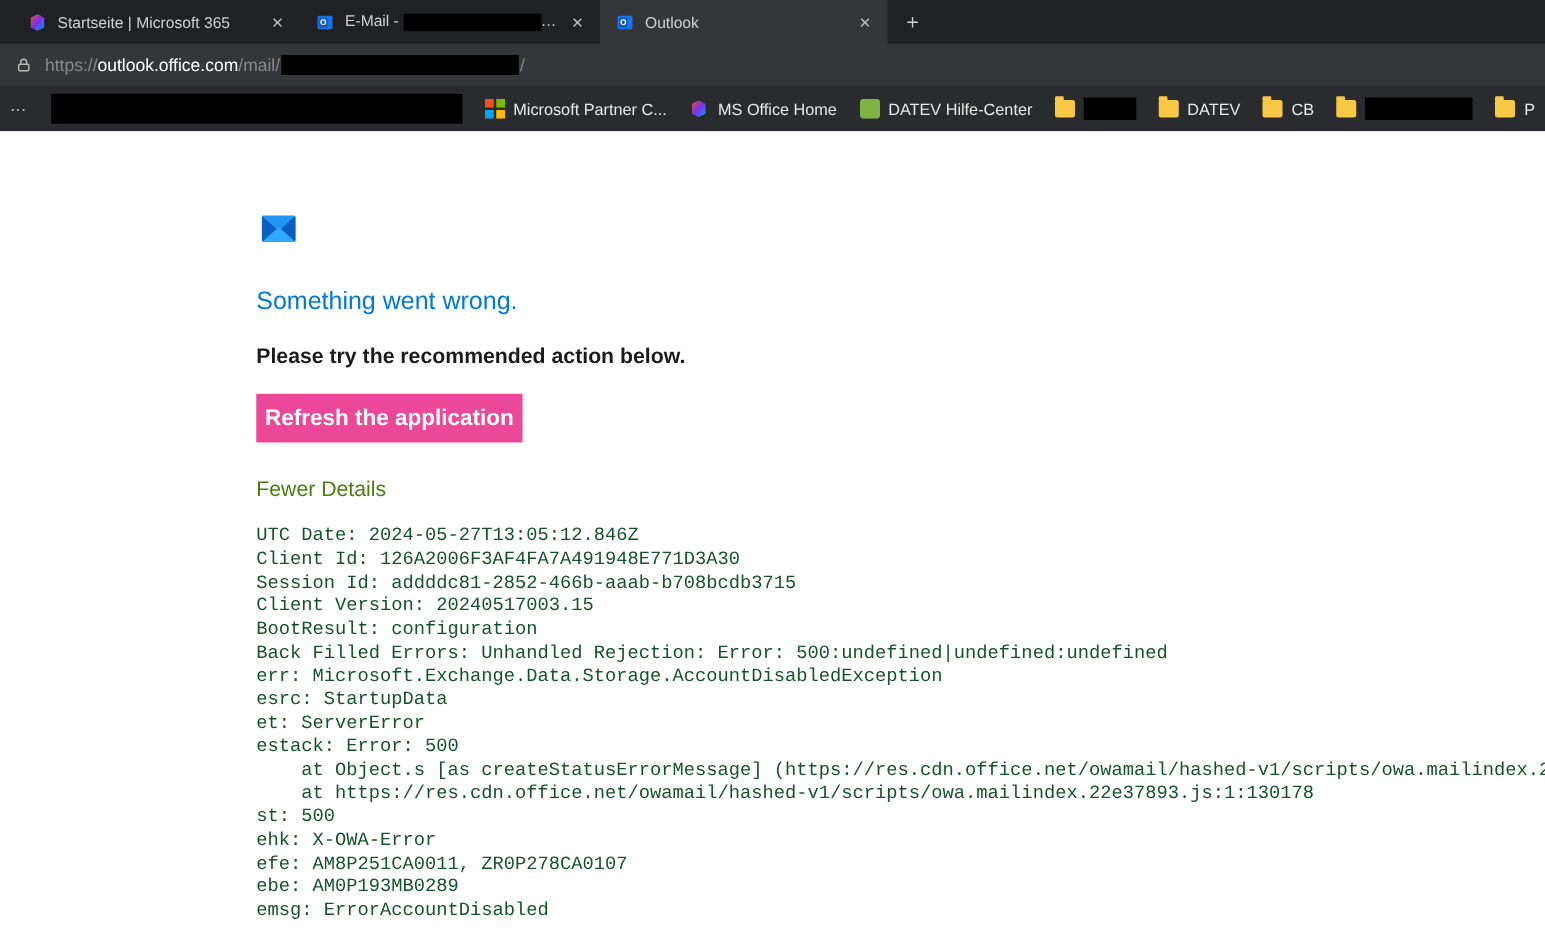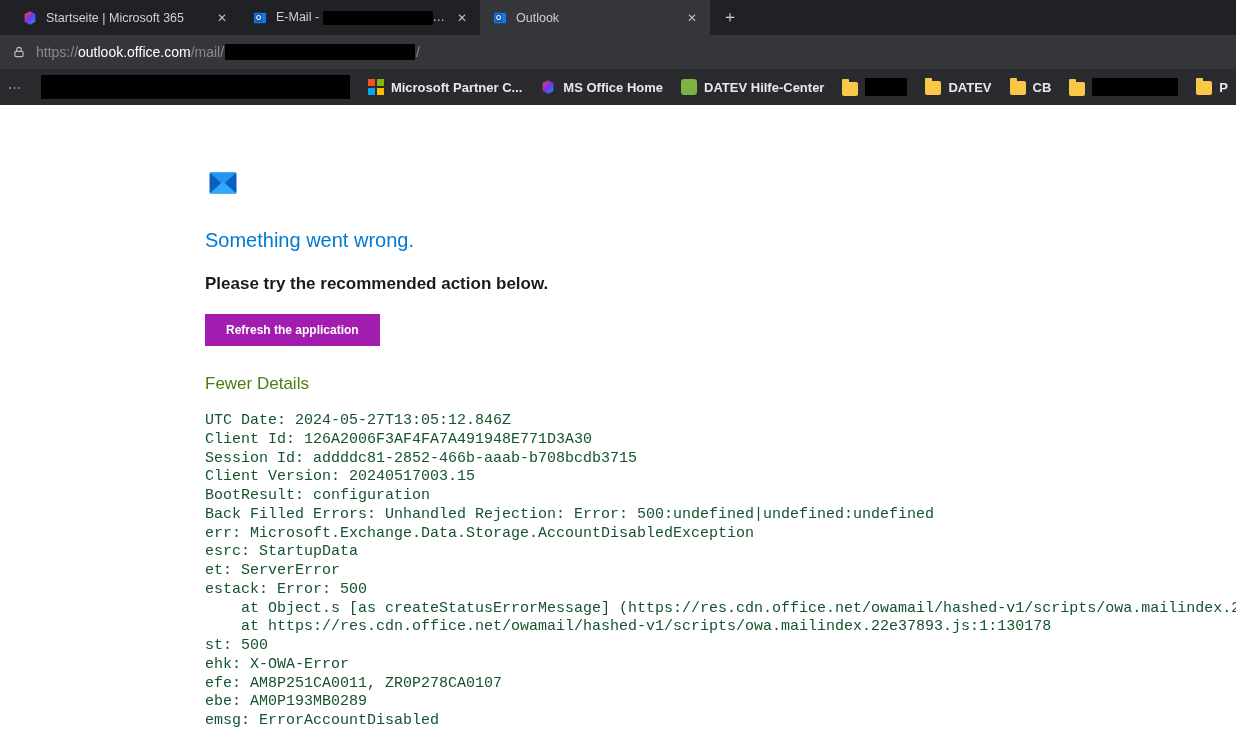--- a/index.html
+++ b/index.html
@@ -34,35 +34,35 @@
     .addr-url { color:#8a8a8a; font-size:14px; display:flex; align-items:flex-start; gap:0; }
     .addr-url .dom { color:#fff; }
     .addr-redact { background:#000; display:inline-block; height:16px; width:190px; margin:0 1px; }
 
     .bookmarks {
       display:flex; align-items:center; height:36px; background:#2a2b2f;
       padding:0 8px; gap:18px; font-size:13px; color:#e8e8e8;
     }
     .bm-overflow { color:#bdbdbd; margin-right:2px; }
     .bm-redact-wide { background:#000; height:24px; width:440px; }
-    .bm-item { display:flex; align-items:flex-end; gap:7px; white-space:nowrap;font-weight:bold; }
+    .bm-item { display:flex; align-items:center; gap:7px; white-space:nowrap; }
     .bm-icon { width:16px; height:16px; }
     .folder-icon { width:16px; height:14px; background:#f9c846; border-radius:2px; position:relative; }
     .folder-icon::before { content:""; position:absolute; top:-3px; left:0; width:7px; height:4px; background:#f9c846; border-radius:1px 1px 0 0; }
     .bm-redact-sm { background:#000; height:18px; width:42px; display:inline-block; }
     .bm-redact-med { background:#000; height:18px; width:86px; display:inline-block; }
 
     
     .page { background:#fff; padding: 60px 0 0 205px; }
     .mail-logo { width:36px; height:36px; margin-bottom:24px; }
     .err-title { color:#0078d4; font-size:20px; font-weight:400; margin-bottom:22px; }
     .err-sub { color:#1b1b1b; font-size:17px; font-weight:700; margin-bottom:20px; }
     .refresh-btn {
-      background:#a21caf; color:#fff; border:none; font-size:12px; font-weight:600;
-      padding: 9px 21px; cursor:pointer;
+      background:#ec4899; color:#fff; border:none; font-size:18px; font-weight:600;
+      padding: 9px 7px; cursor:pointer;
     }
     .fewer { color:#4d7c0f; font-size:17px; font-weight:400; margin-top:28px; margin-bottom:18px; display:inline-block; cursor:pointer; }
     .err-details {
       font-family: "Consolas","Courier New",monospace; font-size:15px; color:#14532d;
       line-height:1.25; white-space:pre;
     }
   </style>
 </head>
 <body>
 

